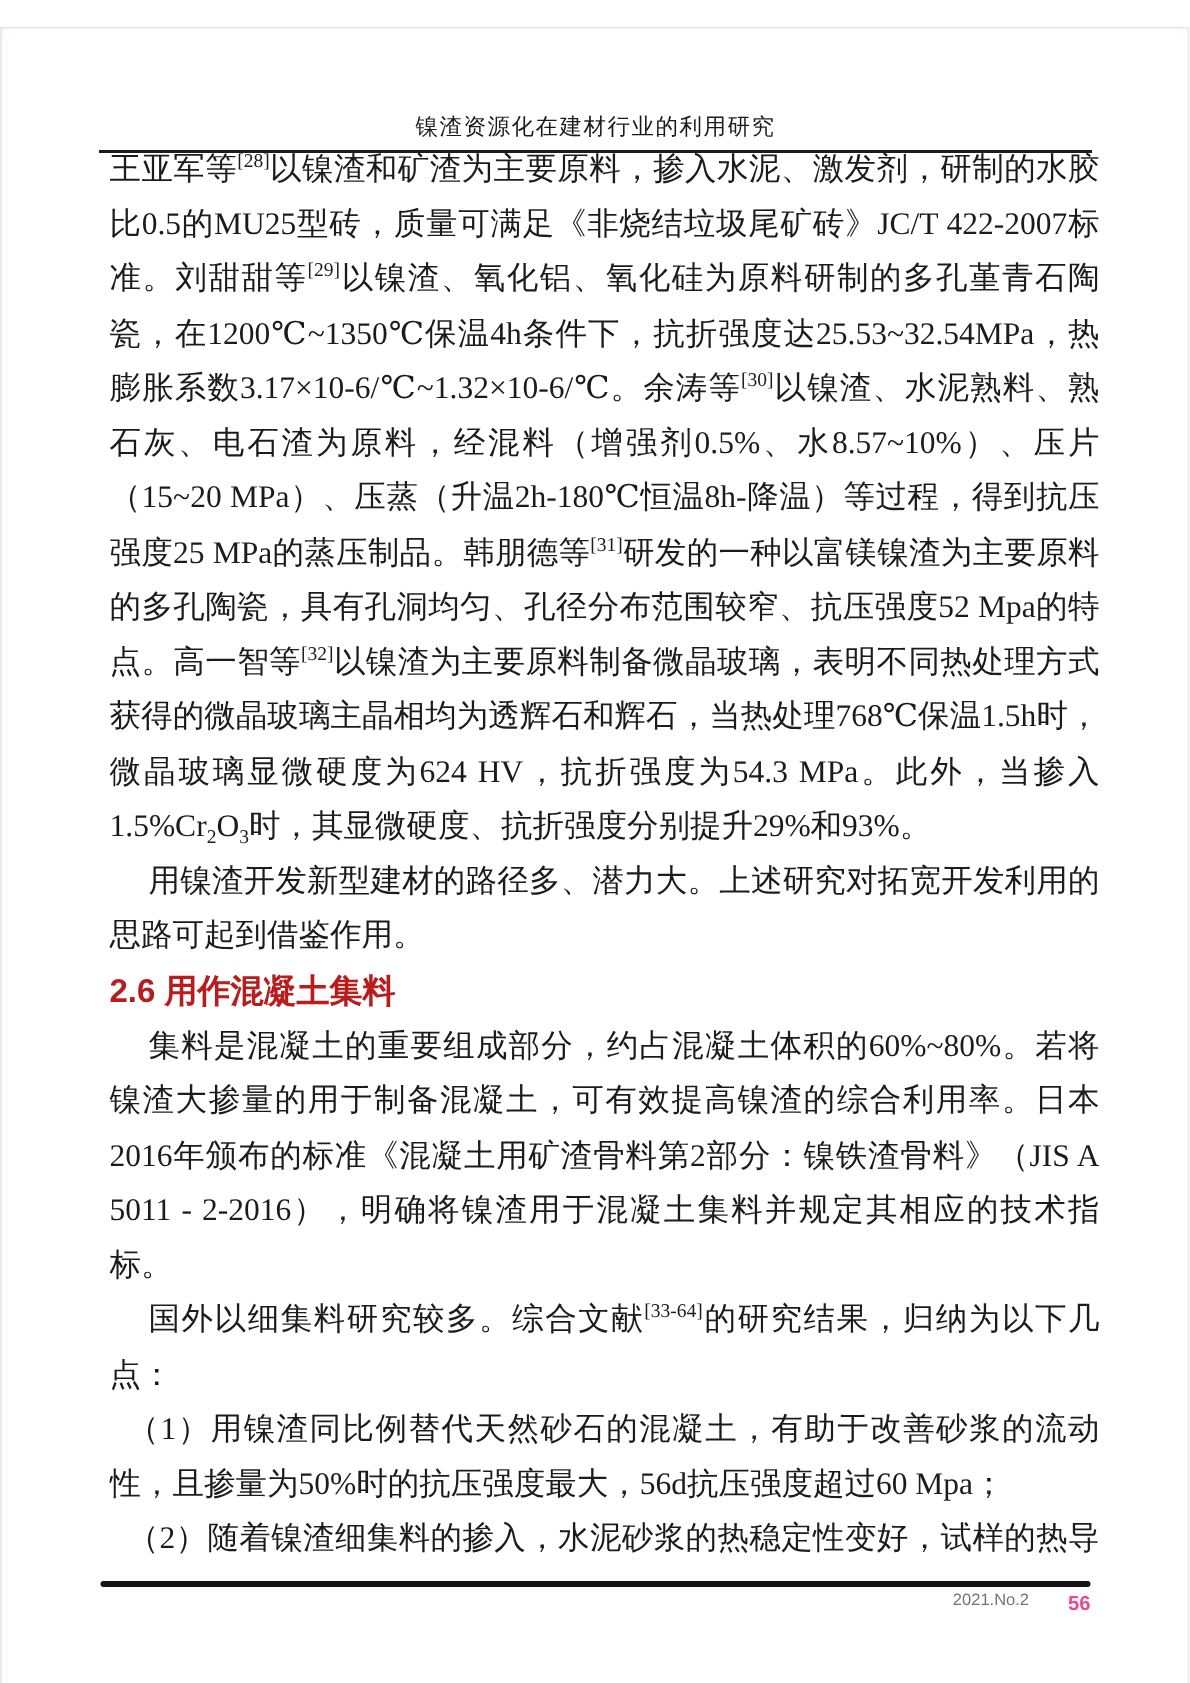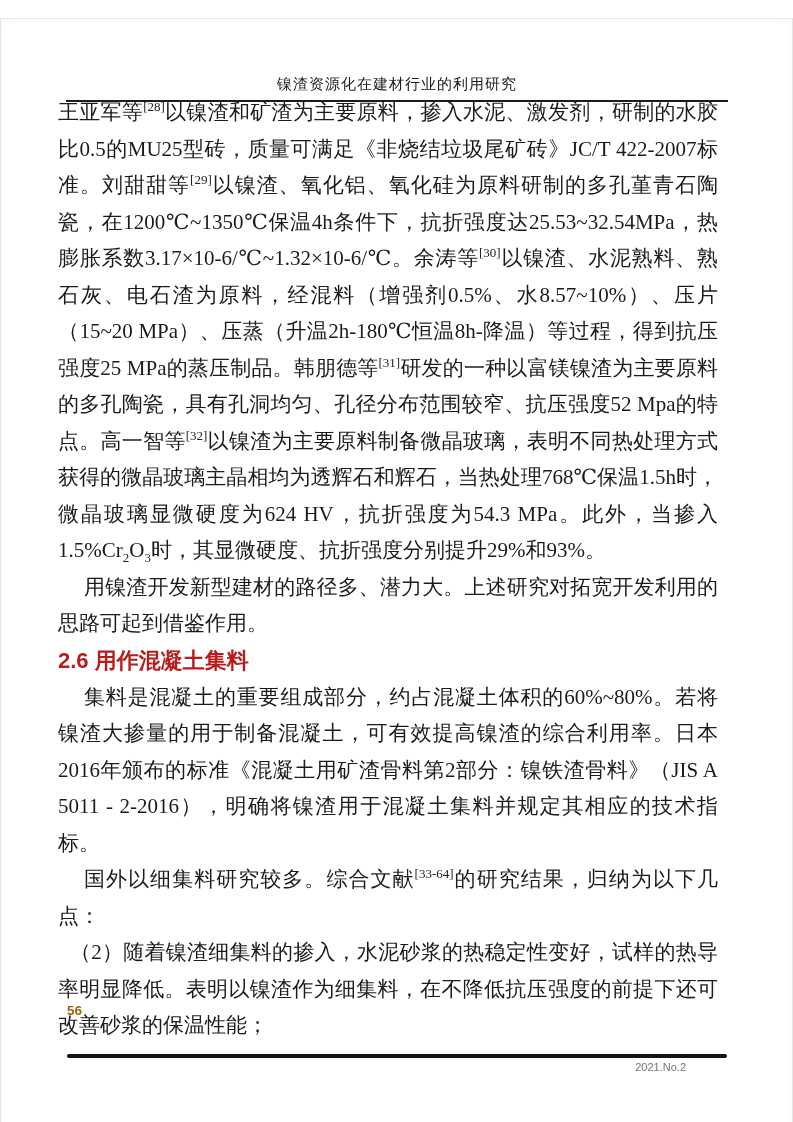--- a/index.html
+++ b/index.html
@@ -10,41 +10,41 @@
     margin-top: 18px;
   }
   .header-title {
     position:absolute; top:57px; left:67px; width:660px; text-align:center;
     font-size:15px; letter-spacing:1px; color:#1a1a1a; white-space:nowrap;
   }
   .header-rule {
     position:absolute; top:82px; left:66px; width:662px; height:2px; background:#1c1c1c;
   }
   .content {
-    position:absolute; top:76px; left:58px; width:660px; height:952px; overflow:hidden;
+    position:absolute; top:76px; left:73px; width:660px; height:952px; overflow:hidden;
     font-size:21px; line-height:36.5px; color:#1b1b1b; text-align:justify;
   }
   .para { margin:0; }
   .indent-none   { text-indent:0; }
   .indent-normal { text-indent:26px; }
   .indent-enum   { text-indent:12px; }
   .content sup { font-size:13px; line-height:0; vertical-align:super; }
   .content sub { font-size:13px; line-height:0; vertical-align:sub; }
   .sec-heading {
     margin:0; font-family:"Liberation Sans","DejaVu Sans",sans-serif;
     font-size:22px; font-weight:700; line-height:37px; color:#b91c1c; text-align:left;
   }
   .footer-rule {
     position:absolute; top:1036px; left:67px; width:660px; height:4px;
     background:#141414; border-radius:2px;
   }
   .footer-page {
-    position:absolute; top:985px; left:67px; width:660px; text-align:left;
+    position:absolute; top:1043px; left:67px; width:660px; text-align:right;
     font-family:"Liberation Sans","DejaVu Sans",sans-serif; font-weight:700;
-    font-size:13.5px; color:#a16207;
+    font-size:13.5px; color:#ec4899;
   }
   .footer-issue {
     position:absolute; top:1043px; right:107px;
     font-family:"Liberation Sans","DejaVu Sans",sans-serif; font-weight:400;
     font-size:11px; color:#737373;
   }
 </style>
 </head>
 <body>
 
@@ -53,20 +53,21 @@
   <div class="header-title">镍渣资源化在建材行业的利用研究</div>
 
   <div class="header-rule"></div>
 
   <div class="content">
       <p class="para indent-none"><span>王亚军等</span><sup>[28]</sup><span>以镍渣和矿渣为主要原料，掺入水泥、激发剂，研制的水胶比0.5的MU25型砖，质量可满足《非烧结垃圾尾矿砖》JC/T 422-2007标准。刘甜甜等</span><sup>[29]</sup><span>以镍渣、氧化铝、氧化硅为原料研制的多孔堇青石陶瓷，在1200℃~1350℃保温4h条件下，抗折强度达25.53~32.54MPa，热膨胀系数3.17×10-6/℃~1.32×10-6/℃。余涛等</span><sup>[30]</sup><span>以镍渣、水泥熟料、熟石灰、电石渣为原料，经混料（增强剂0.5%、水8.57~10%）、压片（15~20 MPa）、压蒸（升温2h-180℃恒温8h-降温）等过程，得到抗压强度25 MPa的蒸压制品。韩朋德等</span><sup>[31]</sup><span>研发的一种以富镁镍渣为主要原料的多孔陶瓷，具有孔洞均匀、孔径分布范围较窄、抗压强度52 Mpa的特点。高一智等</span><sup>[32]</sup><span>以镍渣为主要原料制备微晶玻璃，表明不同热处理方式获得的微晶玻璃主晶相均为透辉石和辉石，当热处理768℃保温1.5h时，微晶玻璃显微硬度为624 HV，抗折强度为54.3 MPa。此外，当掺入1.5%Cr</span><sub>2</sub><span>O</span><sub>3</sub><span>时，其显微硬度、抗折强度分别提升29%和93%。</span></p>
       <p class="para indent-normal"><span>用镍渣开发新型建材的路径多、潜力大。上述研究对拓宽开发利用的思路可起到借鉴作用。</span></p>
       <h2 class="sec-heading">2.6 用作混凝土集料</h2>
       <p class="para indent-normal"><span>集料是混凝土的重要组成部分，约占混凝土体积的60%~80%。若将镍渣大掺量的用于制备混凝土，可有效提高镍渣的综合利用率。日本2016年颁布的标准《混凝土用矿渣骨料第2部分：镍铁渣骨料》（JIS A 5011 - 2-2016），明确将镍渣用于混凝土集料并规定其相应的技术指标。</span></p>
       <p class="para indent-normal"><span>国外以细集料研究较多。综合文献</span><sup>[33-64]</sup><span>的研究结果，归纳为以下几点：</span></p>
+      <p class="para indent-enum"><span>（1）用镍渣同比例替代天然砂石的混凝土，有助于改善砂浆的流动性，且掺量为50%时的抗压强度最大，56d抗压强度超过60 Mpa；</span></p>
       <p class="para indent-enum"><span>（2）随着镍渣细集料的掺入，水泥砂浆的热稳定性变好，试样的热导率明显降低。表明以镍渣作为细集料，在不降低抗压强度的前提下还可改善砂浆的保温性能；</span></p>
     </div>
 
   <div class="footer-rule"></div>
 
   <div class="footer-page">56</div>
 
   <div class="footer-issue">2021.No.2</div>
 
 </div>

